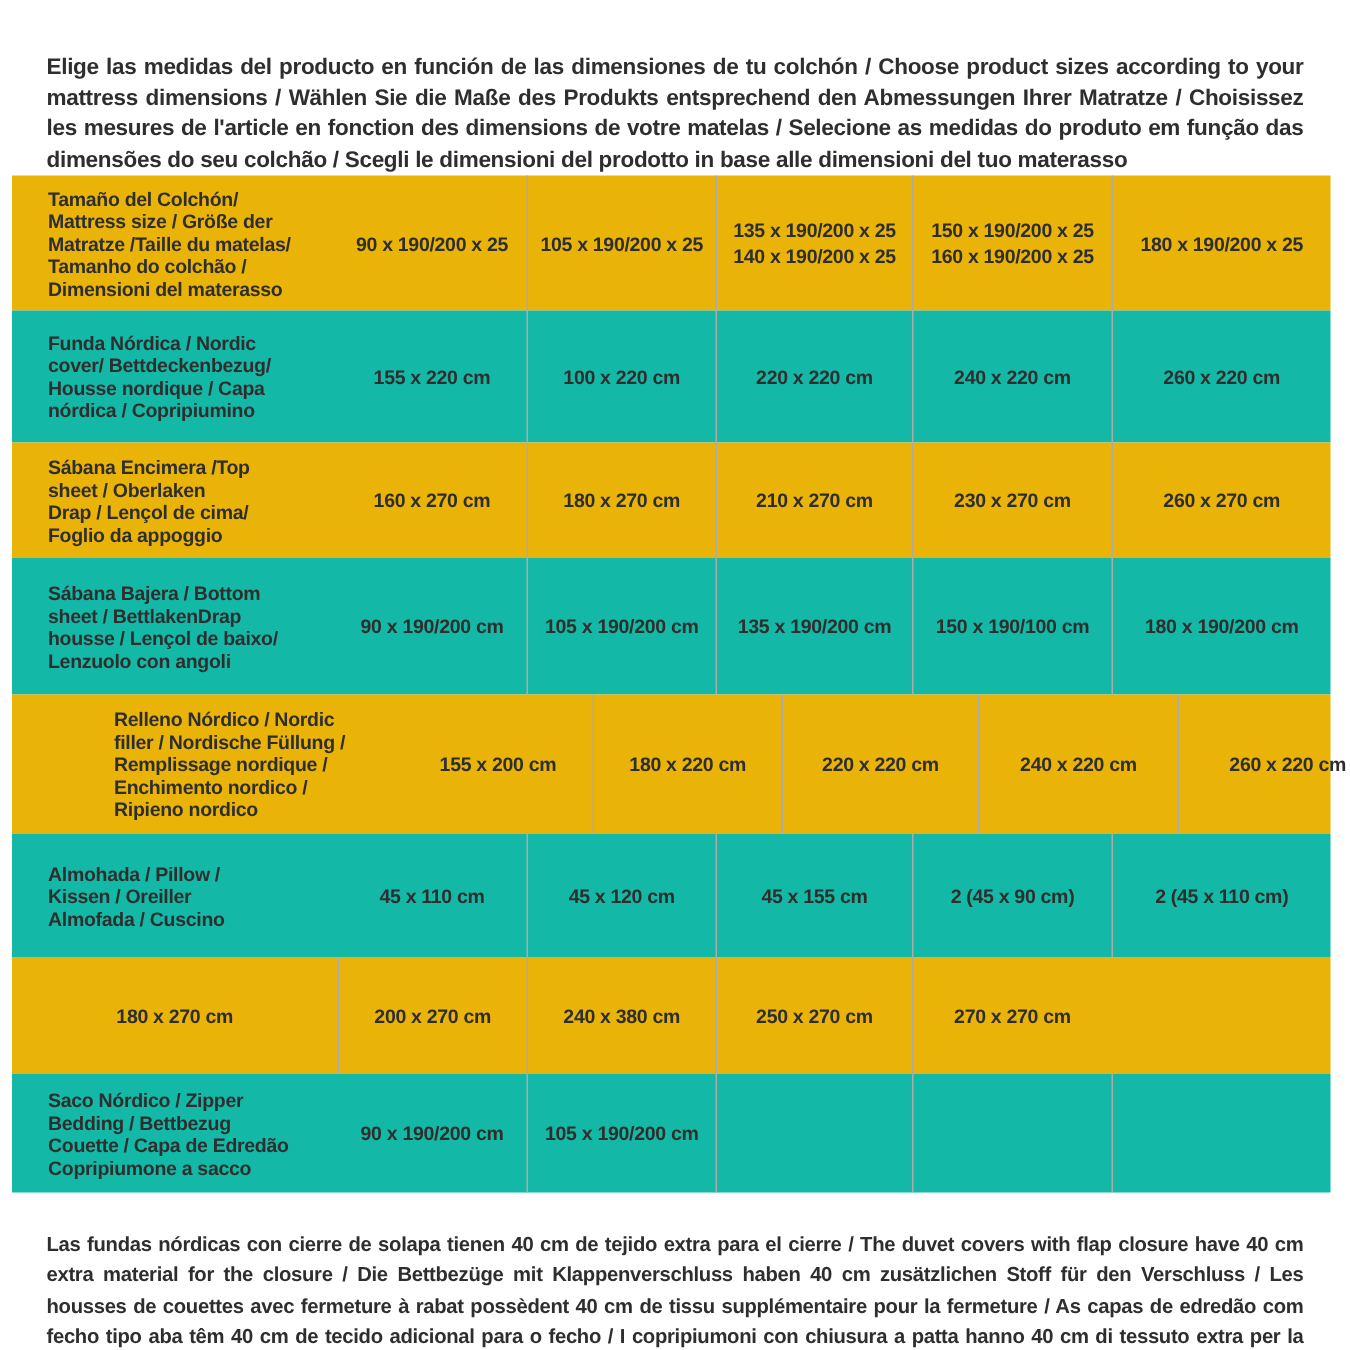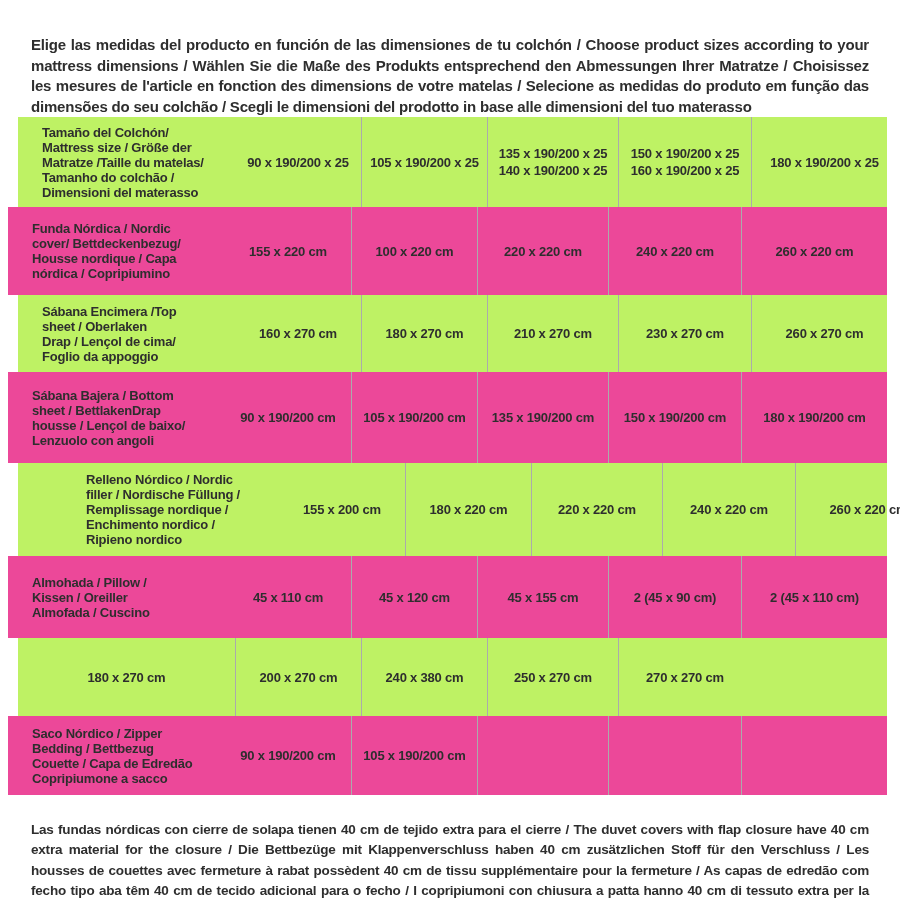--- a/index.html
+++ b/index.html
@@ -14,22 +14,22 @@
     letter-spacing:-0.2px;
   }
   .intro{top:20px;font-size:15px;line-height:20.5px;}
   .footnote{top:806px;font-size:13.5px;line-height:20.5px;}
   .size-table{position:absolute;top:117px;left:8px;width:879px;}
   .trow{
     display:grid;
     grid-template-columns:217px 126px 126px 131px 133px 146px;
     align-items:center;
   }
-  .trow.gray{background:#bef264;margin-left:10px;}
-  .trow.white{background:#ec4899;}
+  .trow.gray{background:#eab308;}
+  .trow.white{background:#14b8a6;}
   .r1{min-height:90px;}
   .r2{min-height:88px;}
   .r3{min-height:77px;}
   .r4{min-height:91px;}
   .r5{min-height:93px;padding-left:44px;}
   .r6{min-height:82px;}
   .r7{min-height:78px;}
   .r8{min-height:79px;}
   .cell{
     font-size:13px;font-weight:bold;color:#2e2e2e;
@@ -91,21 +91,21 @@
   </div>
 
   <div class="trow white r4">
     <div class="cell label">Sábana Bajera / Bottom
 sheet / BettlakenDrap
 housse / Lençol de baixo/
 Lenzuolo con angoli</div>
     <div class="cell val">90 x 190/200 cm</div>
     <div class="cell val divided">105 x 190/200 cm</div>
     <div class="cell val divided">135 x 190/200 cm</div>
-    <div class="cell val divided">150 x 190/200 cm</div>
+    <div class="cell val divided">150 x 190/100 cm</div>
     <div class="cell val divided">180 x 190/200 cm</div>
   </div>
 
   <div class="trow gray r5">
     <div class="cell label">Relleno Nórdico / Nordic
 filler / Nordische Füllung /
 Remplissage nordique /
 Enchimento nordico /
 Ripieno nordico</div>
     <div class="cell val">155 x 200 cm</div>

